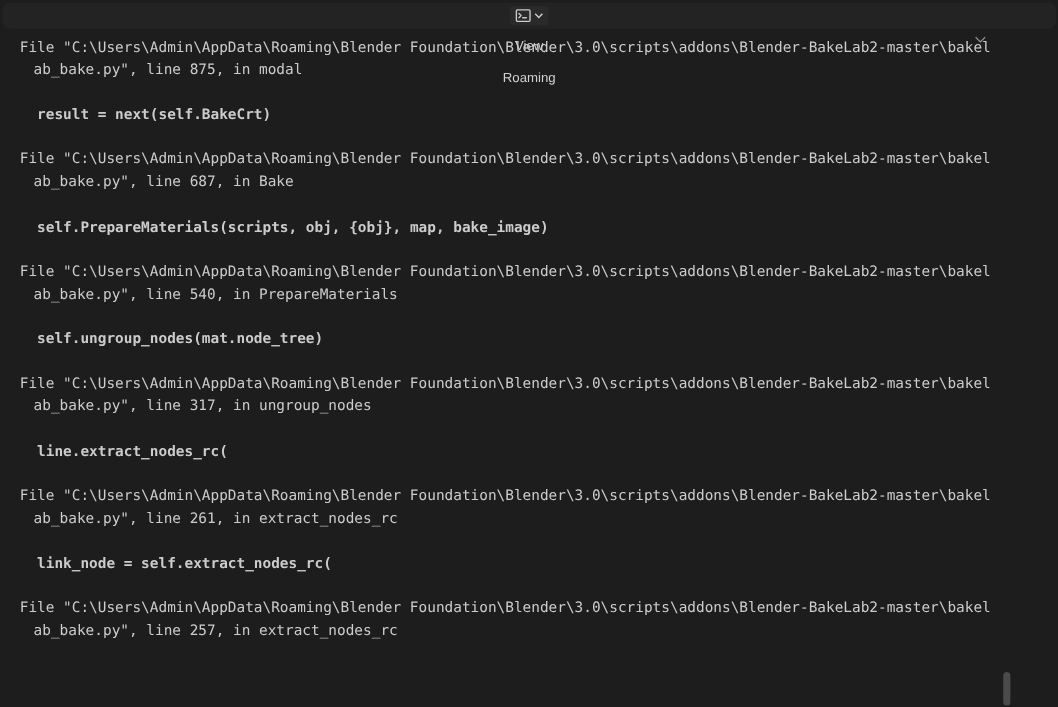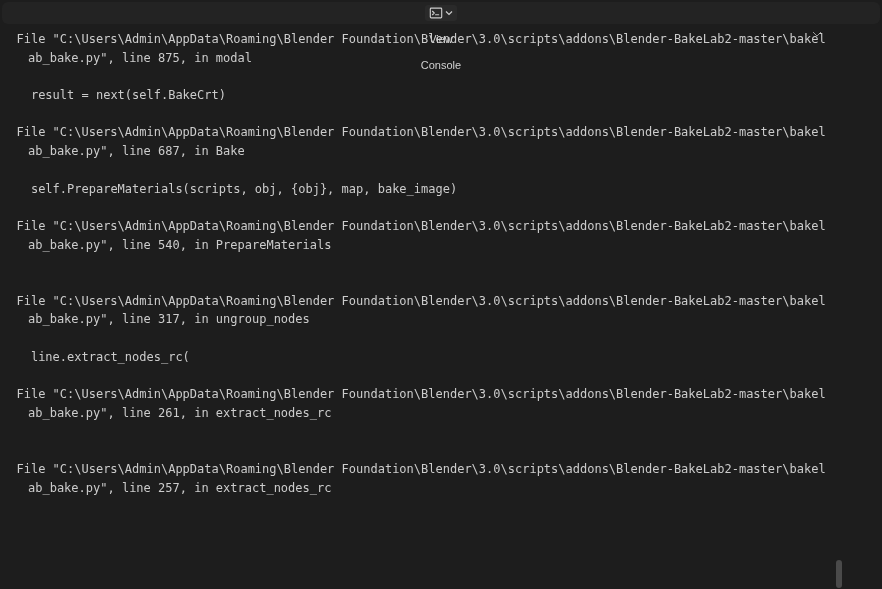--- a/index.html
+++ b/index.html
@@ -79,20 +79,21 @@
       white-space: pre-wrap;
       word-break: break-all;
       color: #cccccc;
       font-family: "DejaVu Sans Mono", "Consolas", monospace;
       padding-left: 26px;
       text-indent: -26px;
     }
     .console-line.no-indent {
       padding-left: 0;
       text-indent: 0;
+      font-weight: bold;
     }
     .console-line.blank {
       height: 18.7px;
     }
     .close-hint {
       position: absolute;
       top: 28px;
       right: 60px;
       color: #888;
       font-size: 10px;
@@ -119,48 +120,50 @@
         <path d="M7.5 10 L11 10" stroke-linecap="round"></path>
       </svg>
     </span>
     <span class="chevron-down">
       <svg viewBox="0 0 8 8" fill="none" stroke="#cccccc" stroke-width="1.2">
         <path d="M1 2.5 L4 5.5 L7 2.5"></path>
       </svg>
     </span>
   </div>
   <span class="menu-item">View</span>
-  <span class="menu-item">Console</span>
+  <span class="menu-item">Roaming</span>
 </div>
 
 <div class="close-hint">
   <svg width="10" height="6" viewBox="0 0 10 6" fill="none" stroke="#999" stroke-width="1">
     <path d="M1 1 L5 5 L9 1"></path>
   </svg>
 </div>
 
 <div class="console-body">
   <div id="tb-container">
       <div class="console-line">  File "C:\Users\Admin\AppData\Roaming\Blender Foundation\Blender\3.0\scripts\addons\Blender-BakeLab2-master\bakelab_bake.py", line 875, in modal</div>
       <div class="console-line blank"></div>
       <div class="console-line no-indent">    result = next(self.BakeCrt)</div>
       <div class="console-line blank"></div>
       <div class="console-line">  File "C:\Users\Admin\AppData\Roaming\Blender Foundation\Blender\3.0\scripts\addons\Blender-BakeLab2-master\bakelab_bake.py", line 687, in Bake</div>
       <div class="console-line blank"></div>
       <div class="console-line no-indent">    self.PrepareMaterials(scripts, obj, {obj}, map, bake_image)</div>
       <div class="console-line blank"></div>
       <div class="console-line">  File "C:\Users\Admin\AppData\Roaming\Blender Foundation\Blender\3.0\scripts\addons\Blender-BakeLab2-master\bakelab_bake.py", line 540, in PrepareMaterials</div>
       <div class="console-line blank"></div>
+      <div class="console-line no-indent">    self.ungroup_nodes(mat.node_tree)</div>
       <div class="console-line blank"></div>
       <div class="console-line">  File "C:\Users\Admin\AppData\Roaming\Blender Foundation\Blender\3.0\scripts\addons\Blender-BakeLab2-master\bakelab_bake.py", line 317, in ungroup_nodes</div>
       <div class="console-line blank"></div>
       <div class="console-line no-indent">    line.extract_nodes_rc(</div>
       <div class="console-line blank"></div>
       <div class="console-line">  File "C:\Users\Admin\AppData\Roaming\Blender Foundation\Blender\3.0\scripts\addons\Blender-BakeLab2-master\bakelab_bake.py", line 261, in extract_nodes_rc</div>
       <div class="console-line blank"></div>
+      <div class="console-line no-indent">    link_node = self.extract_nodes_rc(</div>
       <div class="console-line blank"></div>
       <div class="console-line">  File "C:\Users\Admin\AppData\Roaming\Blender Foundation\Blender\3.0\scripts\addons\Blender-BakeLab2-master\bakelab_bake.py", line 257, in extract_nodes_rc</div>
       <div class="console-line blank"></div>
       <div class="console-line blank"></div>
     </div>
 
 </div>
 
 <div class="scrollbar"></div>
 

